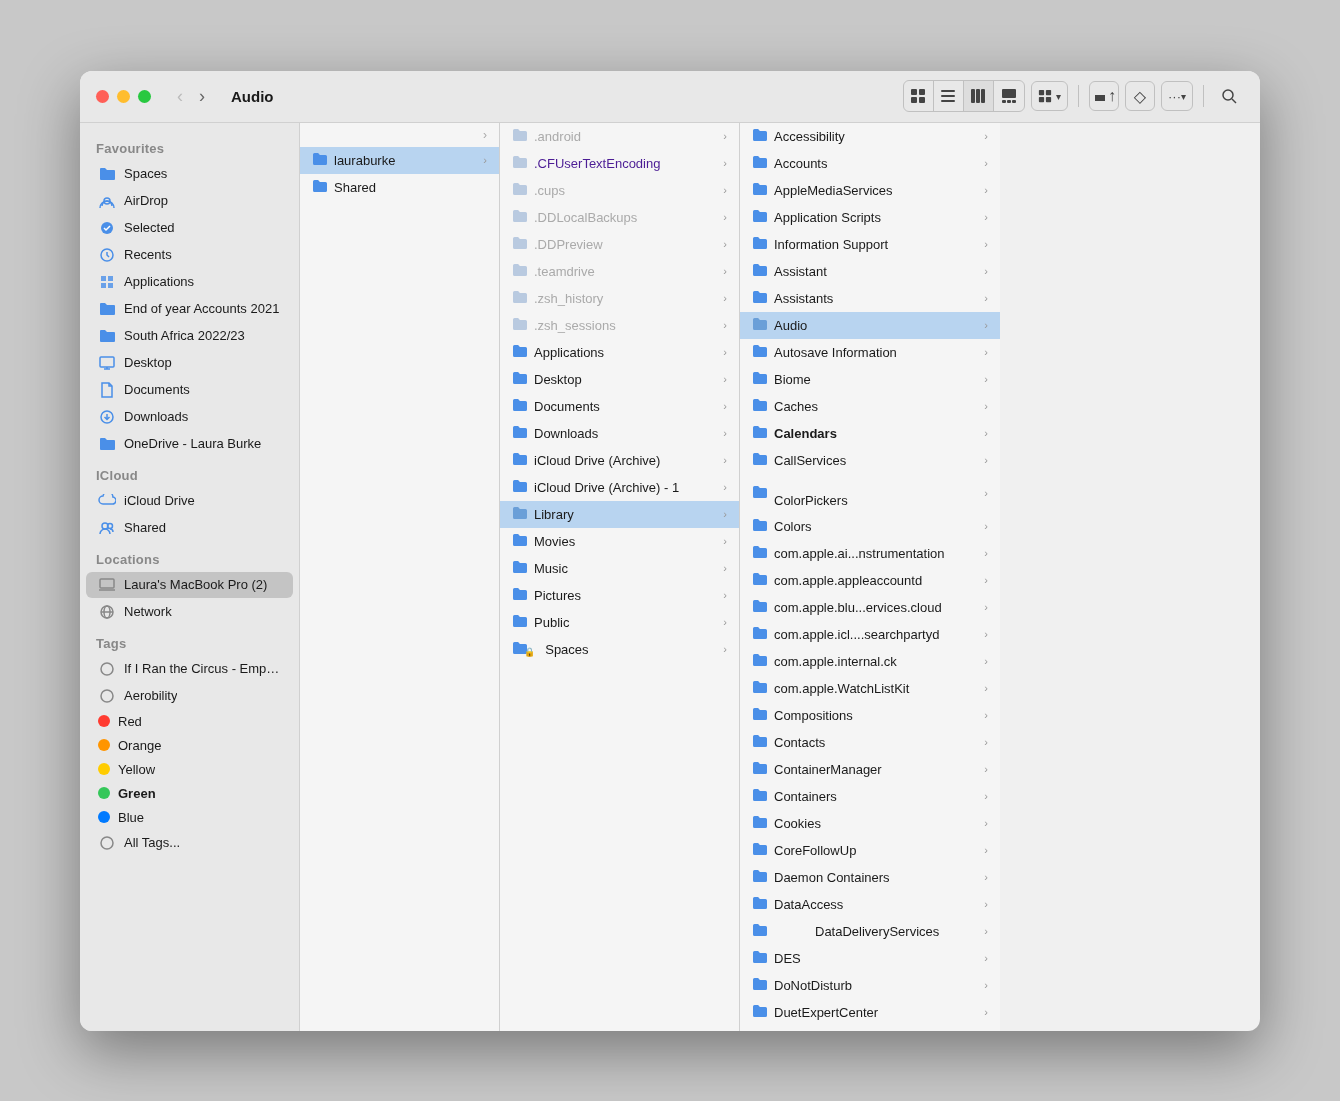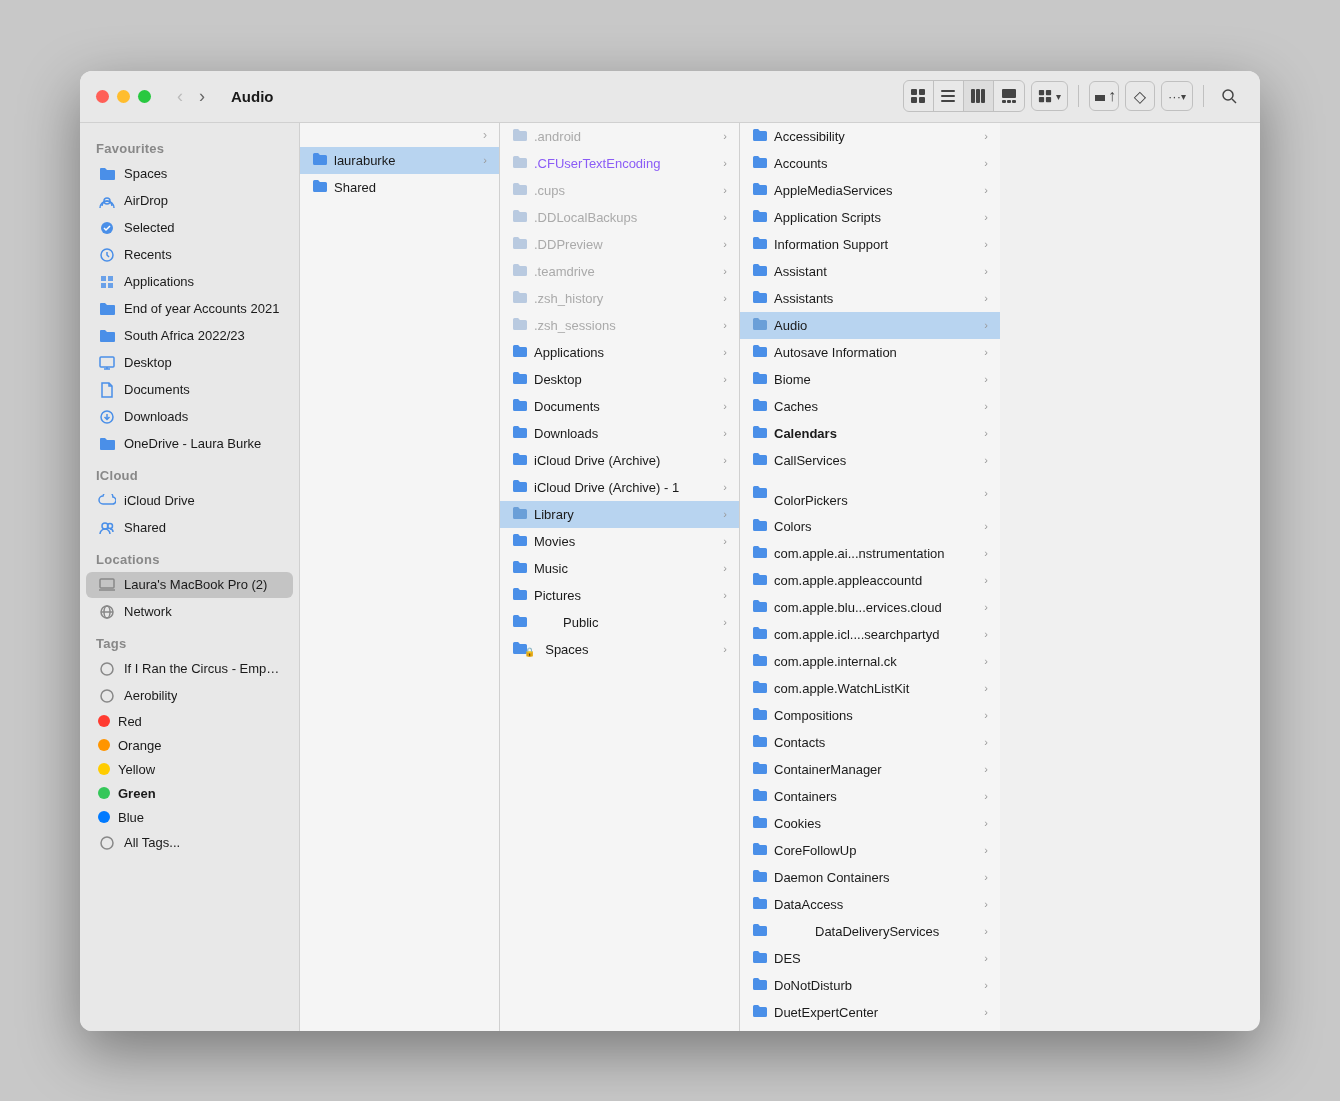--- a/index.html
+++ b/index.html
@@ -485,21 +485,21 @@
             <span><svg width="16" height="14" viewBox="0 0 16 14" style="opacity:0.7">
                 <path d="M1 2.5A1.5 1.5 0 012.5 1h3.6l1.8 2H13.5A1.5 1.5 0 0115 4.5v7A1.5 1.5 0 0113.5 13h-11A1.5 1.5 0 011 11.5V2.5z" fill="#a0b8d8"></path>
               </svg></span>
             <span style="overflow: hidden; text-overflow: ellipsis; white-space: nowrap; flex: 1 1 0%; color: rgb(170, 170, 170);">.android</span>
             <span class="chevron">›</span>
           </div>
           <div class="column-item">
             <span><svg width="16" height="14" viewBox="0 0 16 14" style="opacity:0.7">
                 <path d="M1 2.5A1.5 1.5 0 012.5 1h3.6l1.8 2H13.5A1.5 1.5 0 0115 4.5v7A1.5 1.5 0 0113.5 13h-11A1.5 1.5 0 011 11.5V2.5z" fill="#a0b8d8"></path>
               </svg></span>
-            <span style="overflow: hidden; text-overflow: ellipsis; white-space: nowrap; flex: 1 1 0%; color: #8b5cf6;">.CFUserTextEncoding</span>
+            <span style="overflow: hidden; text-overflow: ellipsis; white-space: nowrap; flex: 1 1 0%; color: #4c1d95;">.CFUserTextEncoding</span>
             <span class="chevron">›</span>
           </div>
           <div class="column-item">
             <span><svg width="16" height="14" viewBox="0 0 16 14" style="opacity:0.7">
                 <path d="M1 2.5A1.5 1.5 0 012.5 1h3.6l1.8 2H13.5A1.5 1.5 0 0115 4.5v7A1.5 1.5 0 0113.5 13h-11A1.5 1.5 0 011 11.5V2.5z" fill="#a0b8d8"></path>
               </svg></span>
             <span style="overflow: hidden; text-overflow: ellipsis; white-space: nowrap; flex: 1 1 0%; color: rgb(170, 170, 170);">.cups</span>
             <span class="chevron">›</span>
           </div>
           <div class="column-item">
@@ -604,21 +604,21 @@
             <span><svg width="16" height="14" viewBox="0 0 16 14" style="opacity:1">
                 <path d="M1 2.5A1.5 1.5 0 012.5 1h3.6l1.8 2H13.5A1.5 1.5 0 0115 4.5v7A1.5 1.5 0 0113.5 13h-11A1.5 1.5 0 011 11.5V2.5z" fill="#4a8fe8"></path>
               </svg></span>
             <span style="overflow: hidden; text-overflow: ellipsis; white-space: nowrap; flex: 1 1 0%;">Pictures</span>
             <span class="chevron">›</span>
           </div>
           <div class="column-item">
             <span><svg width="16" height="14" viewBox="0 0 16 14" style="opacity:1">
                 <path d="M1 2.5A1.5 1.5 0 012.5 1h3.6l1.8 2H13.5A1.5 1.5 0 0115 4.5v7A1.5 1.5 0 0113.5 13h-11A1.5 1.5 0 011 11.5V2.5z" fill="#4a8fe8"></path>
               </svg></span>
-            <span style="overflow: hidden; text-overflow: ellipsis; white-space: nowrap; flex: 1 1 0%; margin-left: 29px;">Public</span>
+            <span style="overflow: hidden; text-overflow: ellipsis; white-space: nowrap; flex: 1 1 0%;">Public</span>
             <span class="chevron">›</span>
           </div>
           <div class="column-item">
             <span><svg width="16" height="14" viewBox="0 0 16 14" style="opacity:1">
                 <path d="M1 2.5A1.5 1.5 0 012.5 1h3.6l1.8 2H13.5A1.5 1.5 0 0115 4.5v7A1.5 1.5 0 0113.5 13h-11A1.5 1.5 0 011 11.5V2.5z" fill="#4a8fe8"></path>
               </svg><span style="font-size:9px;position:relative;left:-4px;">🔒</span></span>
             <span style="overflow: hidden; text-overflow: ellipsis; white-space: nowrap; flex: 1 1 0%;">Spaces</span>
             <span class="chevron">›</span>
           </div>
         </div>

